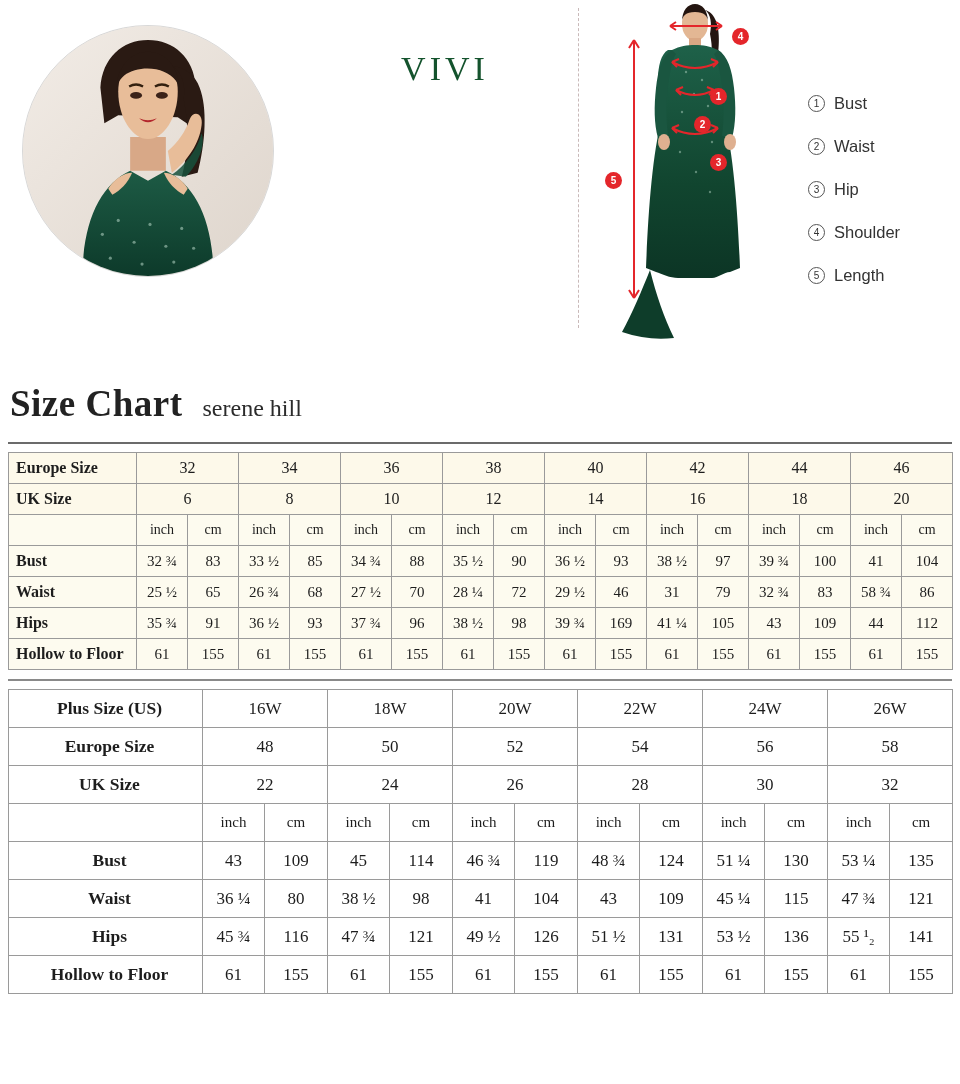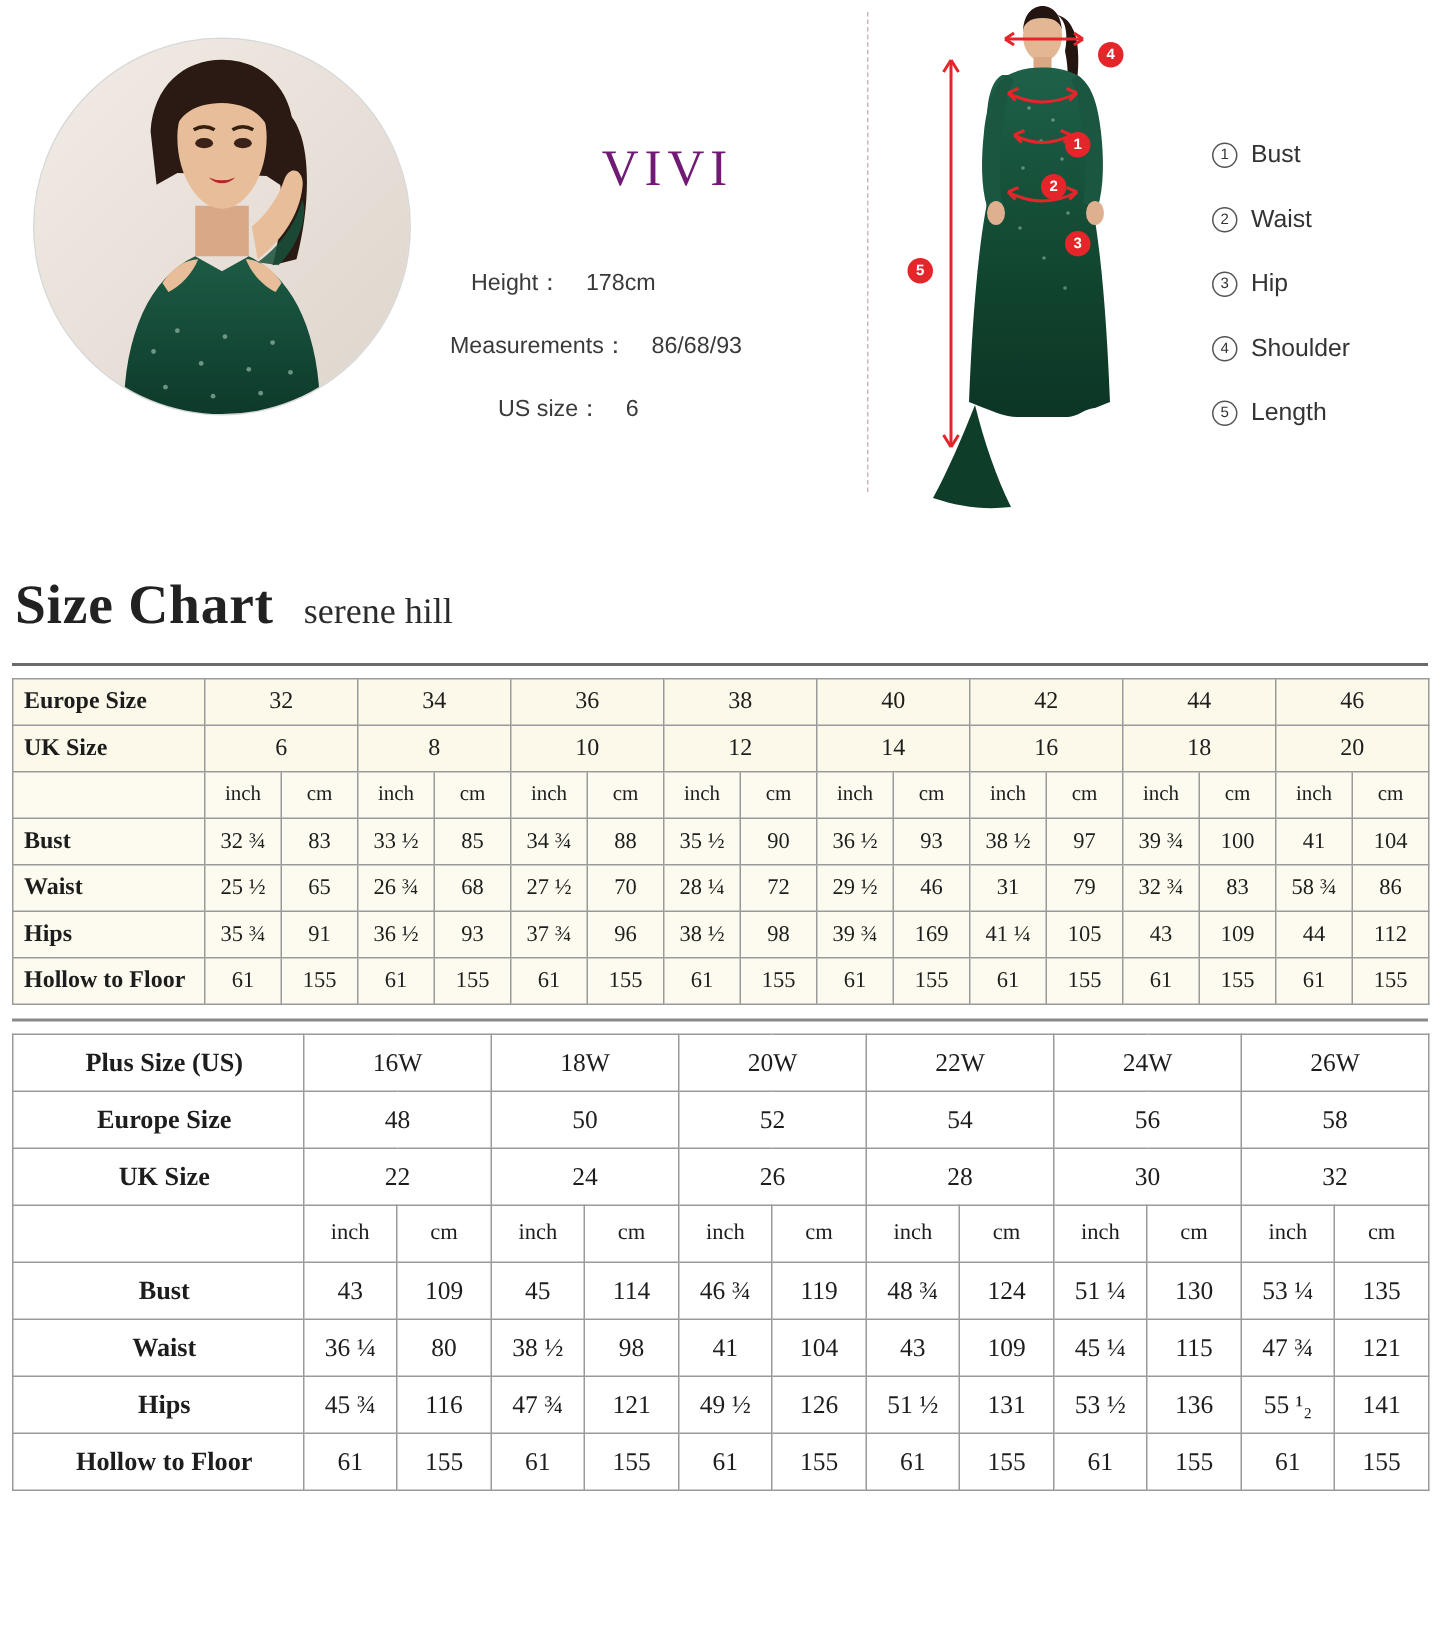--- a/index.html
+++ b/index.html
@@ -37,24 +37,23 @@
   .brand-block {
     position: absolute;
     left: 300px;
     top: 50px;
     width: 280px;
   }
   .brand-name {
     font-family: "Liberation Serif", serif;
     font-size: 34px;
     letter-spacing: 4px;
-    color: #701a75;
+    color: #14532d;
     text-align: center;
     padding-left: 10px;
-    margin-top: 44px;
   }
   .spec-list {
     margin-top: 36px;
     font-family: "Liberation Sans", sans-serif;
     font-size: 15.5px;
     color: #3a3a3a;
     line-height: 42px;
   }
   .spec-row { white-space: nowrap; }
   .spec-label { }
@@ -248,34 +247,20 @@
         <circle cx="88" cy="234" r="1.6"></circle>
           <circle cx="120" cy="240" r="1.6"></circle>
         <circle cx="152" cy="238" r="1.6"></circle>
           <circle cx="172" cy="224" r="1.6"></circle>
       </g>
     </svg>
   </div>
 
   <div class="brand-block">
     <div class="brand-name">VIVI</div>
-    <div class="spec-list">
-      <div class="spec-row spec-r1">
-        <span class="spec-label">Height：</span>
-        <span class="spec-value">178cm</span>
-      </div>
-      <div class="spec-row spec-r2">
-        <span class="spec-label">Measurements：</span>
-        <span class="spec-value">86/68/93</span>
-      </div>
-      <div class="spec-row spec-r3">
-        <span class="spec-label">US size：</span>
-        <span class="spec-value">6</span>
-      </div>
-    </div>
   </div>
 
   <div class="vdash"></div>
 
   <div class="figure-wrap">
     <svg class="dress-art" viewBox="0 0 210 345" preserveAspectRatio="xMidYMid meet">
       <defs>
         <linearGradient id="dg2" x1="0" y1="0" x2="0" y2="1">
           <stop offset="0%" stop-color="#1e6149"></stop>
           <stop offset="60%" stop-color="#11452f"></stop>

